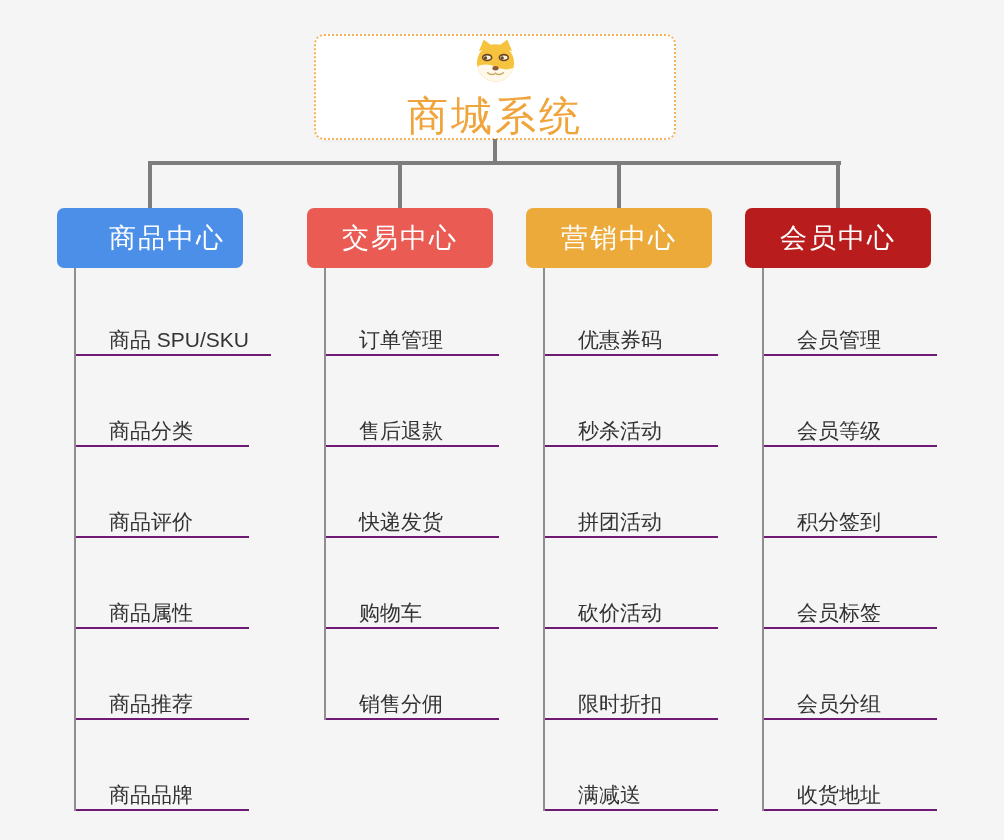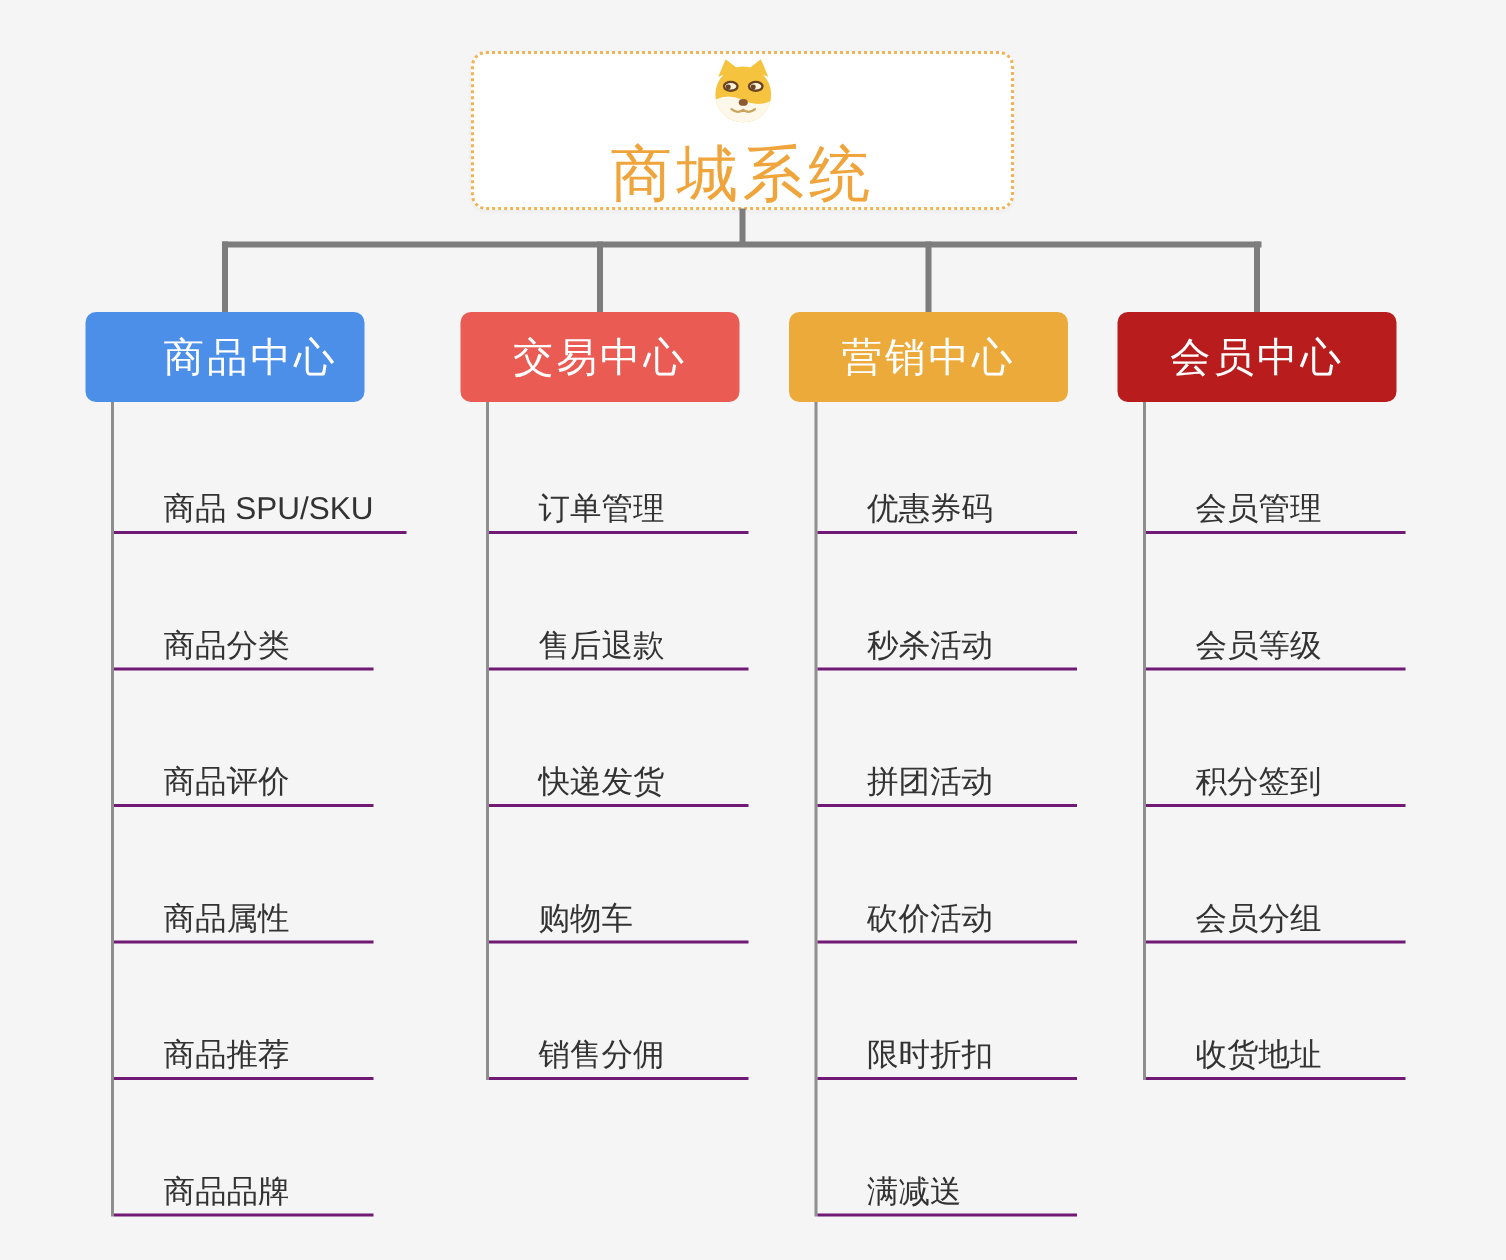--- a/index.html
+++ b/index.html
@@ -219,20 +219,23 @@
   </li>
 
   <li class="child">
     <span>会员等级</span>
   </li>
 
   <li class="child">
     <span>积分签到</span>
   </li>
 
+  <li class="child">
+    <span>会员标签</span>
+  </li>
 
   <li class="child">
     <span>会员分组</span>
   </li>
 
   <li class="child">
     <span>收货地址</span>
   </li>
 </ul>
   </div>

